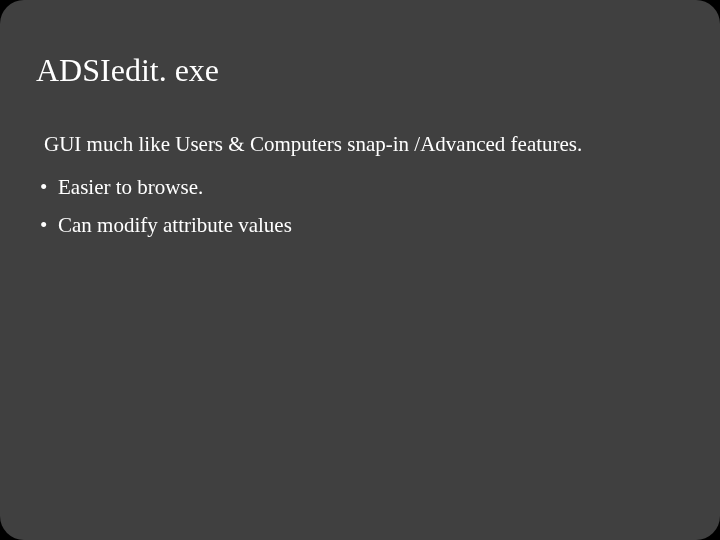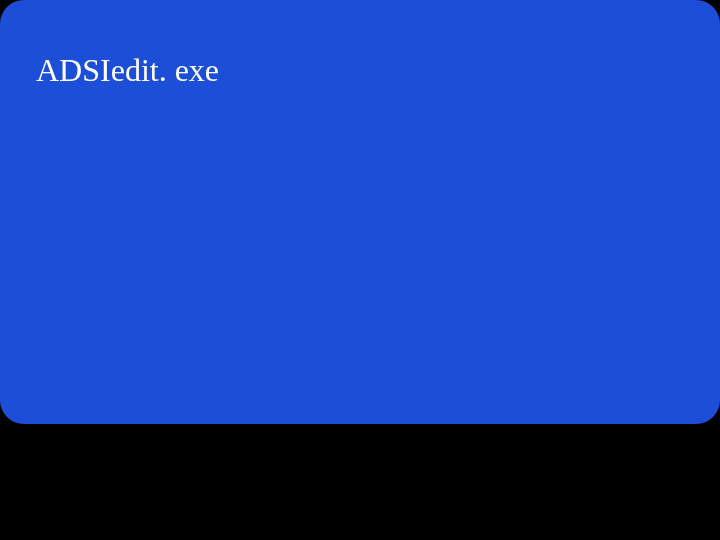--- a/index.html
+++ b/index.html
@@ -3,22 +3,22 @@
 <meta charset="utf-8">
 <style>
   * { margin: 0; padding: 0; box-sizing: border-box; }
   html, body { width: 720px; height: 540px; overflow: hidden; }
   body {
     background: #000;
     font-family: "Times New Roman", Times, serif;
   }
   .slide {
     width: 720px;
-    height: 424px;
-    background: #1d4ed8;
+    height: 540px;
+    background: #404040;
     border-radius: 24px;
     position: relative;
     color: #fff;
   }
   .title {
     position: absolute;
     top: 52px;
     left: 36px;
     font-size: 32px;
     font-weight: 400;
@@ -53,14 +53,19 @@
     top: 0;
   }
   .indent { margin-left: 4px; }
 </style>
 </head>
 <body>
 
 <div class="slide">
   <h1 class="title">ADSIedit. exe</h1>
   <div class="content">
+    <p class="indent">GUI much like Users &amp; Computers snap-in /Advanced features.</p>
+    <ul>
+      <li>Easier to browse.</li>
+      <li>Can modify attribute values</li>
+    </ul>
   </div>
 </div>
 
 </body></html>

